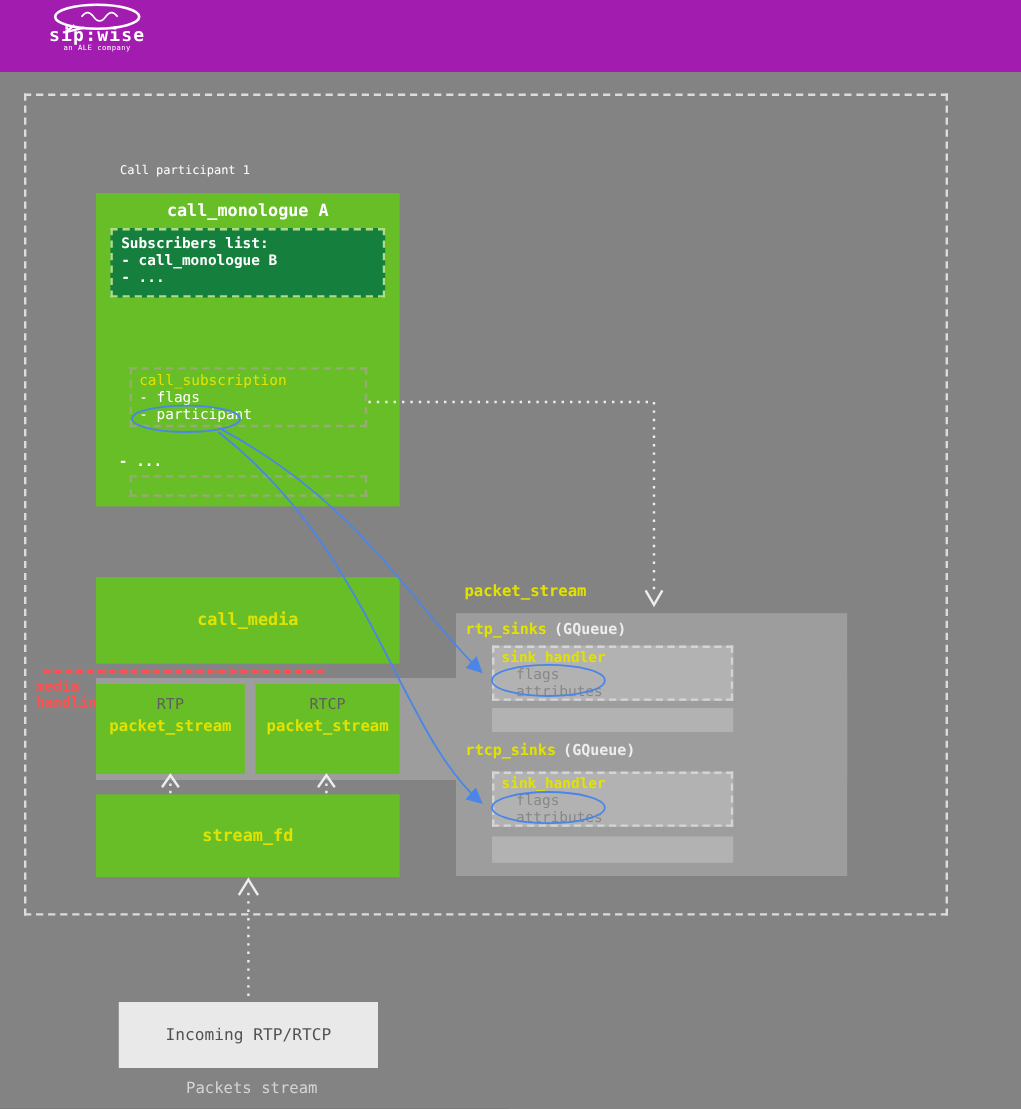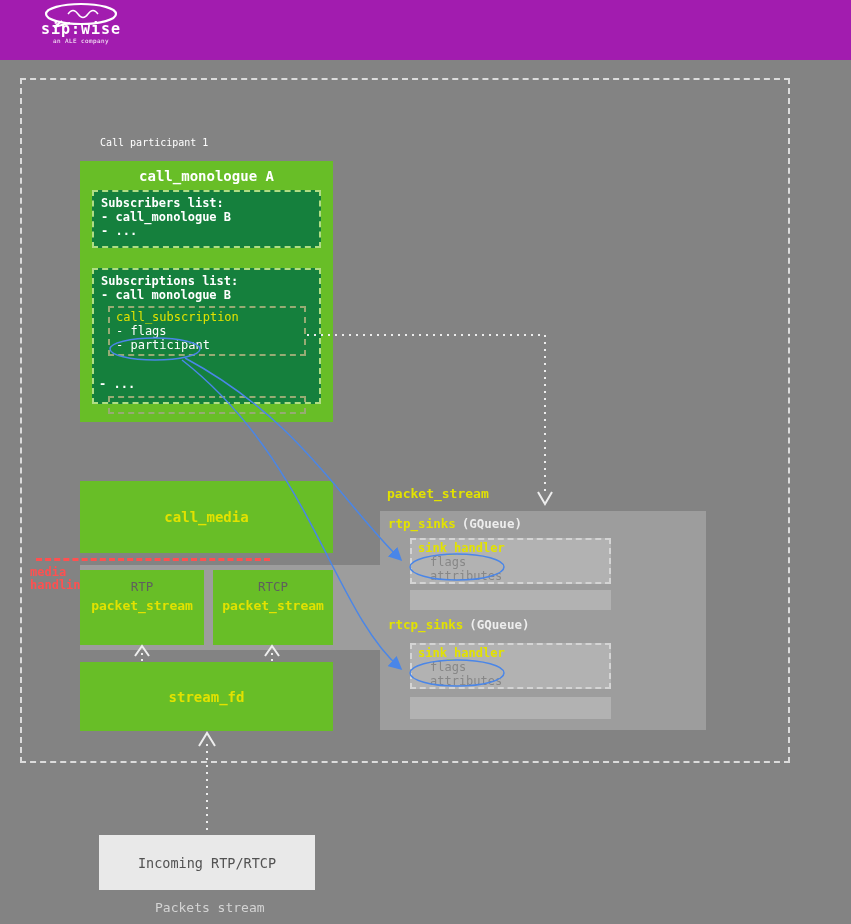--- a/index.html
+++ b/index.html
@@ -99,24 +99,20 @@
   <div class="panel"></div>
 
   <div class="green-box monologue">
     <div class="box-title">call_monologue A</div>
   </div>
   <div class="inner-green subscribers">
     <div>Subscribers list:</div>
     <div>- call_monologue B</div>
     <div>- ...</div>
   </div>
-  <div class="inner-green subscriptions">
-    <div>Subscriptions list:</div>
-    <div>- call monologue B</div>
-  </div>
   <div class="call-subscription">
     <div class="yellow">call_subscription</div>
     <div>- flags</div>
     <div>- participant</div>
   </div>
   <div class="sub-more">- ...</div>
   <div class="empty-dashed"></div>
 
   <div class="green-box media yellow">
     <span>call_media</span>

